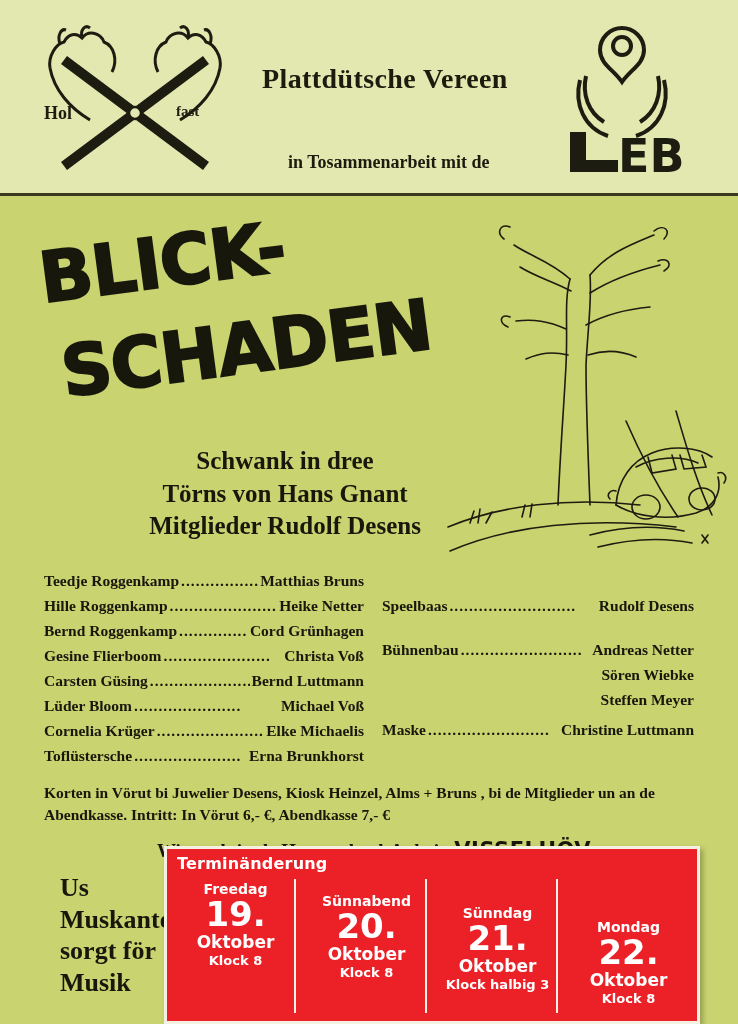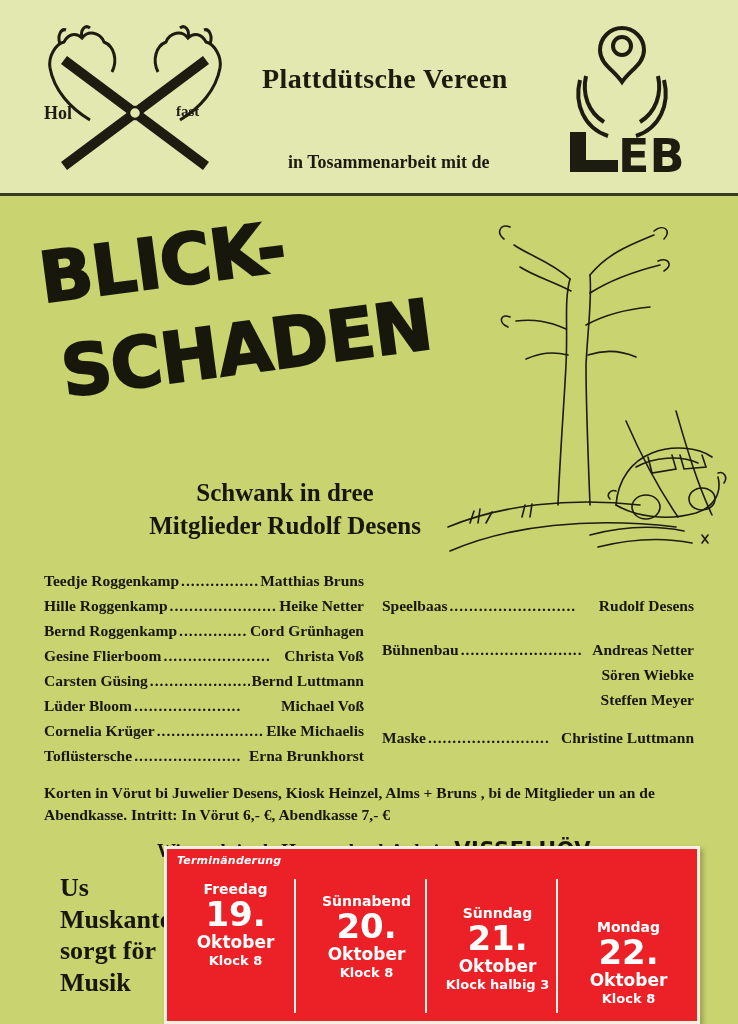--- a/index.html
+++ b/index.html
@@ -68,21 +68,20 @@
   .t1{position:absolute;left:6px;top:10px;transform:rotate(-7.5deg);transform-origin:left center;}
   .t2{position:absolute;left:28px;top:104px;transform:rotate(-7.5deg);transform-origin:left center;}
 
   
   .subtitle{
     position:absolute;left:120px;top:445px;width:330px;
     text-align:center;
     font-family:"Liberation Serif", serif;
     font-weight:bold;font-size:25px;line-height:1.3;
     color:#17170c;
-    margin-top:32px;
   }
 
   
   .illus{
     position:absolute;left:440px;top:205px;width:290px;height:350px;
   }
 
   
   .cast-left{
     position:absolute;left:44px;top:572px;width:320px;
@@ -137,23 +136,22 @@
   .banner{
     position:absolute;left:164px;top:846px;width:536px;height:178px;
     background:#ec2127;
     border:3px solid #f4f0e2;
     box-sizing:border-box;
     box-shadow:3px 3px 5px rgba(0,0,0,.25);
   }
   .banner-title{
     position:absolute;left:10px;top:5px;
     font-family:"DejaVu Sans", sans-serif;
-    font-weight:bold;font-size:11px;color:#ffffff;
+    font-weight:bold;font-size:16px;color:#ffffff;
     letter-spacing:.2px;
-    font-style:italic;
   }
   .dates{
     position:absolute;left:10px;top:30px;right:10px;bottom:8px;
     display:flex;gap:12px;
   }
   .date-col{
     flex:1 1 0;
     border-right:2px solid #f6f2e6;
     text-align:center;
     color:#ffffff;
@@ -274,20 +272,21 @@
     </svg>
   </div>
 
   <div class="title-wrap">
     <div class="title-line t1">BLICK-</div>
     <div class="title-line t2">SCHADEN</div>
   </div>
 
   <div class="subtitle">
     <div>Schwank in dree</div>
+    <div>Törns von Hans Gnant</div>
     <div>Mitglieder Rudolf Desens</div>
   </div>
 
   <div class="cast-left">
     <div class="cast-row">
       <span class="role">Teedje Roggenkamp</span>
       <span class="dots">......................</span>
       <span class="actor">Matthias Bruns</span>
     </div>
     <div class="cast-row">
@@ -337,21 +336,21 @@
       <span class="role">Bühnenbau</span>
       <span class="dots">.........................</span>
       <span class="actor">Andreas Netter</span>
     </div>
     <div class="cast-row right-only">
       <span class="actor">Sören Wiebke</span>
     </div>
     <div class="cast-row right-only">
       <span class="actor">Steffen Meyer</span>
     </div>
-    <div class="cast-row" style="margin-top:20px;">
+    <div class="cast-row" style="margin-top:12px;">
       <span class="role">Maske</span>
       <span class="dots">.........................</span>
       <span class="actor">Christine Luttmann</span>
     </div>
   </div>
 
   <div class="info">Korten in Vörut bi Juwelier Desens, Kiosk Heinzel, Alms + Bruns , bi de Mitglieder un an de Abendkasse. Intritt: In Vörut 6,- €, Abendkasse 7,- €</div>
 
   <div class="venue">
     <span>Wi speelt in de Hauptschool-Aula in </span><span class="place">VISSELHÖV</span>

